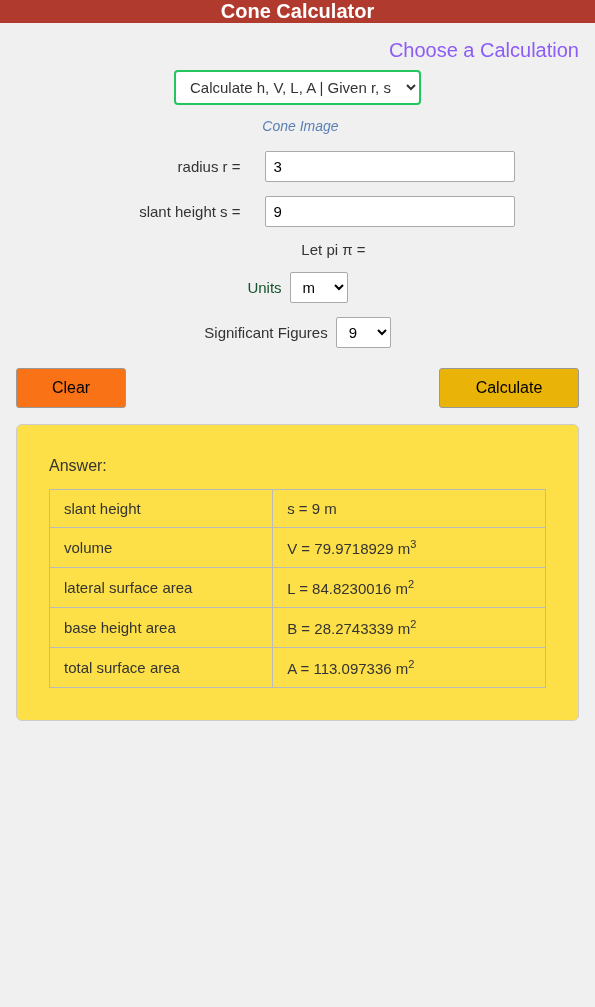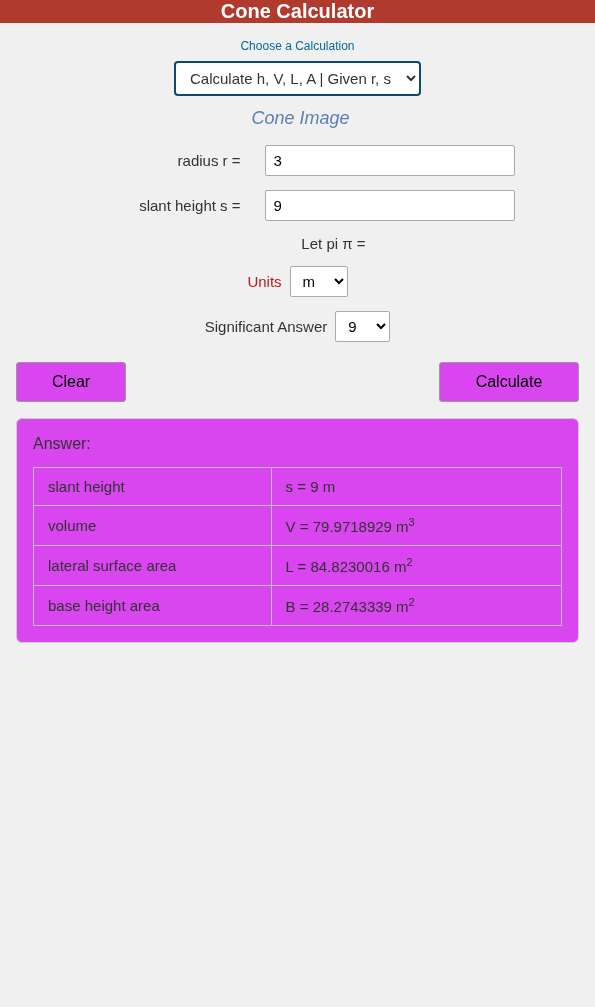--- a/index.html
+++ b/index.html
@@ -14,47 +14,47 @@
       color: white;
       text-align: center;
       font-size: 20px;
       font-weight: bold;
     }
     .main-content {
       background: #f0f0f0;
       padding: 16px;
     }
     .choose-label {
-      text-align: center;
-      font-size: 12px;
+      text-align: right;
+      font-size: 20px;
       margin-bottom: 8px;
-      color: #0369a1;
+      color: #8b5cf6;
     }
     .calc-select-wrapper {
       display: flex;
       justify-content: center;
       margin-bottom: 12px;
     }
     .calc-select {
-      border: 2px solid #0c4a6e;
+      border: 2px solid #22c55e;
       border-radius: 4px;
       padding: 6px 10px;
       font-size: 15px;
       background: white;
       color: #333;
     }
     .cone-image-link {
       text-align: center;
       margin-bottom: 16px;
     }
     .cone-image-link a {
       color: #5a7fb5;
       text-decoration: none;
       font-style: italic;
-      font-size: 18px;
+      font-size: 14px;
       margin-left: 6px;
     }
     .input-row {
       display: flex;
       align-items: center;
       justify-content: center;
       margin-bottom: 14px;
     }
     .input-label {
       text-align: right;
@@ -72,21 +72,21 @@
       background: white;
     }
     .units-row {
       display: flex;
       align-items: center;
       justify-content: center;
       margin-bottom: 14px;
     }
     .units-label {
       font-size: 15px;
-      color: #b91c1c;
+      color: #14532d;
       margin-right: 8px;
     }
     .units-select {
       border: 1px solid #aaa;
       border-radius: 2px;
       padding: 5px 8px;
       font-size: 15px;
       background: white;
     }
     .sigfig-row {
@@ -107,41 +107,41 @@
       font-size: 15px;
       background: white;
     }
     .button-row {
       display: flex;
       justify-content: space-between;
       margin-bottom: 16px;
     }
     .btn-clear {
       border: 1px solid #999;
-      background: #d946ef;
+      background: #f97316;
       padding: 10px 24px;
       font-size: 16px;
       border-radius: 3px;
       cursor: pointer;
       min-width: 110px;
     }
     .btn-calculate {
       border: 1px solid #999;
-      background: #d946ef;
+      background: #eab308;
       padding: 10px 24px;
       font-size: 16px;
       border-radius: 3px;
       cursor: pointer;
       min-width: 140px;
     }
     .answer-section {
-      background: #d946ef;
+      background: #fde047;
       border: 1px solid #ccc;
       border-radius: 6px;
-      padding: 16px;
+      padding: 32px;
     }
     .answer-title {
       font-size: 16px;
       font-weight: normal;
       margin-bottom: 14px;
       color: #333;
     }
     .results-table {
       width: 100%;
       border-collapse: collapse;
@@ -202,21 +202,21 @@
       <option>m</option>
       <option>cm</option>
       <option>km</option>
       <option>ft</option>
       <option>in</option>
       <option>yd</option>
     </select>
   </div>
 
   <div class="sigfig-row">
-    <span class="sigfig-label">Significant Answer</span>
+    <span class="sigfig-label">Significant Figures</span>
     <select class="sigfig-select">
       <option>3</option>
       <option>4</option>
       <option>5</option>
       <option>6</option>
       <option>7</option>
       <option>8</option>
       <option selected="">9</option>
       <option>10</option>
     </select>
@@ -240,16 +240,20 @@
             <td>V = 79.9718929 m<sup>3</sup></td>
           </tr>
           <tr>
             <td>lateral surface area</td>
             <td>L = 84.8230016 m<sup>2</sup></td>
           </tr>
           <tr>
             <td>base height area</td>
             <td>B = 28.2743339 m<sup>2</sup></td>
           </tr>
+          <tr>
+            <td>total surface area</td>
+            <td>A = 113.097336 m<sup>2</sup></td>
+          </tr>
         </tbody>
     </table>
   </div>
 </div>
 
 </body></html>

